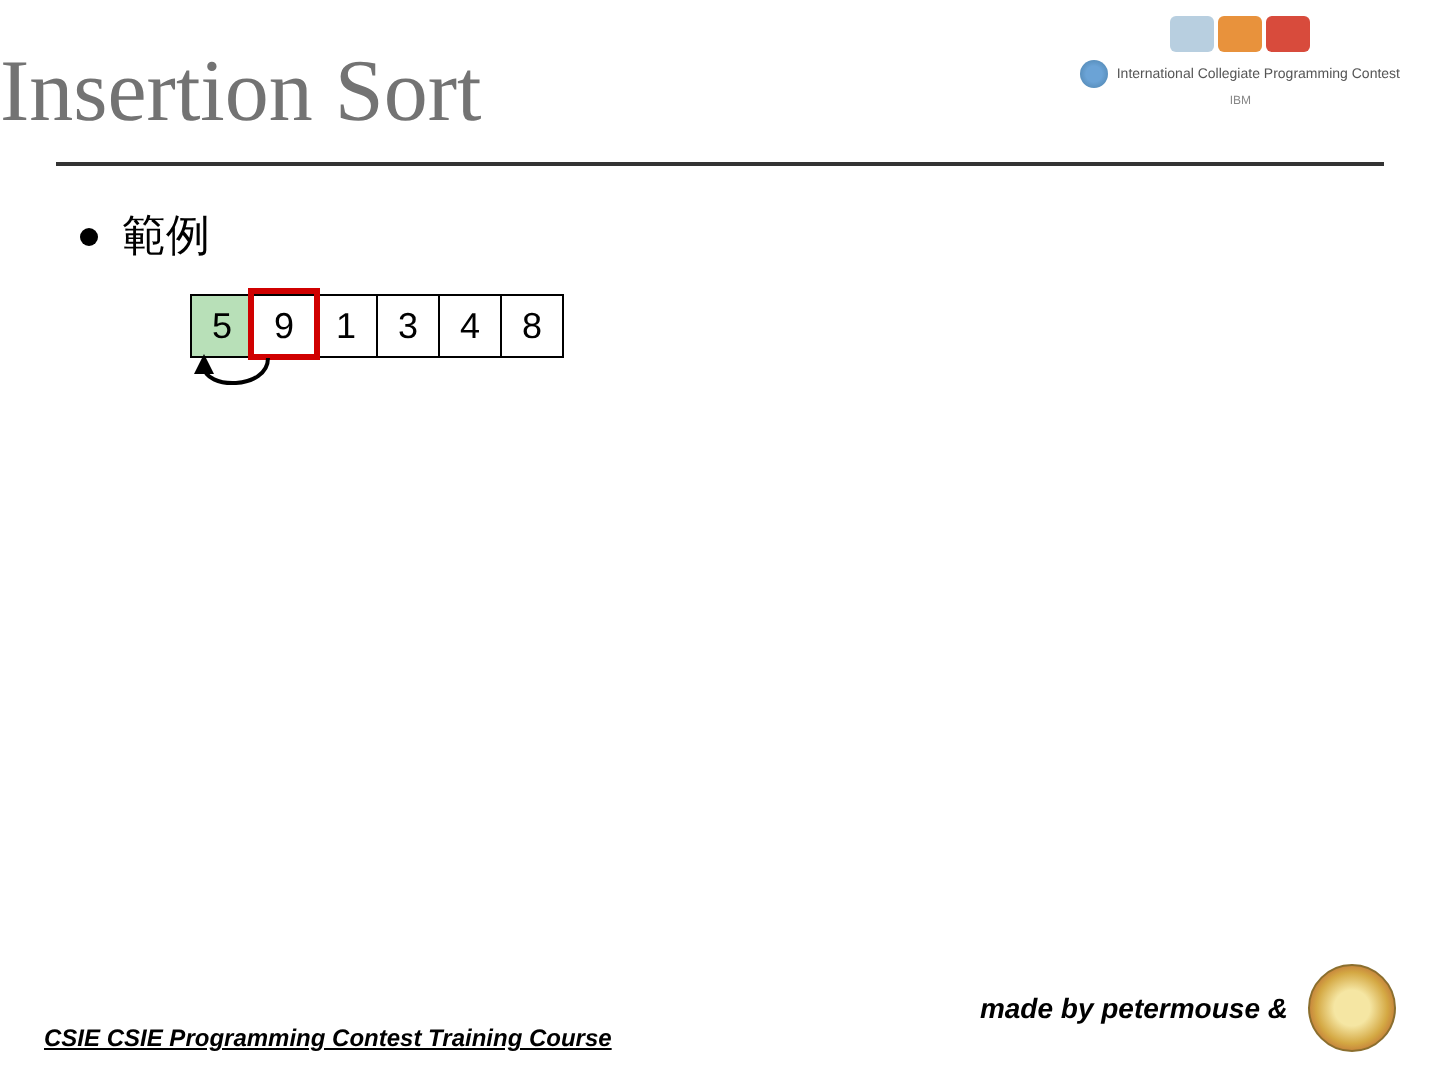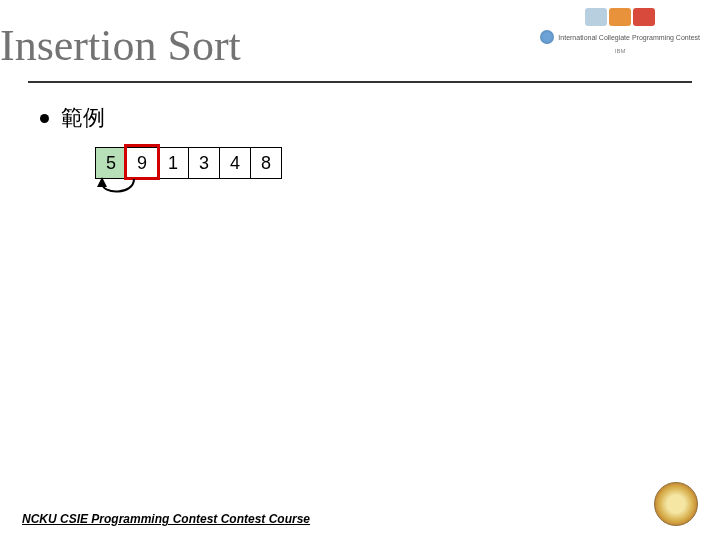--- a/index.html
+++ b/index.html
@@ -173,19 +173,20 @@
       <div class="cell">8</div>
       <div class="highlight-box" id="highlight" style="left: 28px; top: -3px; width: 36px; height: 36px;"></div>
     <svg class="arrow-svg" id="arrow" width="60" height="30" style="left:-6px; top:30px;">
       <path d="M 44 2 C 44 18, 12 18, 12 6" stroke="#000" stroke-width="2" fill="none"></path>
       <polygon points="12,0 7,10 17,10" fill="#000"></polygon>
     </svg>
   </div>
 </div>
 
 <div class="footer">
-  <div class="footer-left">NCKU CSIE Programming Contest Contest Course</div>
+  <div class="footer-left">CSIE CSIE Programming Contest Training Course</div>
   <div class="footer-right">
     <div class="footer-credit">
+      <div>made by petermouse &amp;</div>
     </div>
     <div class="ncku-badge"></div>
   </div>
 </div>
 
 </body></html>

